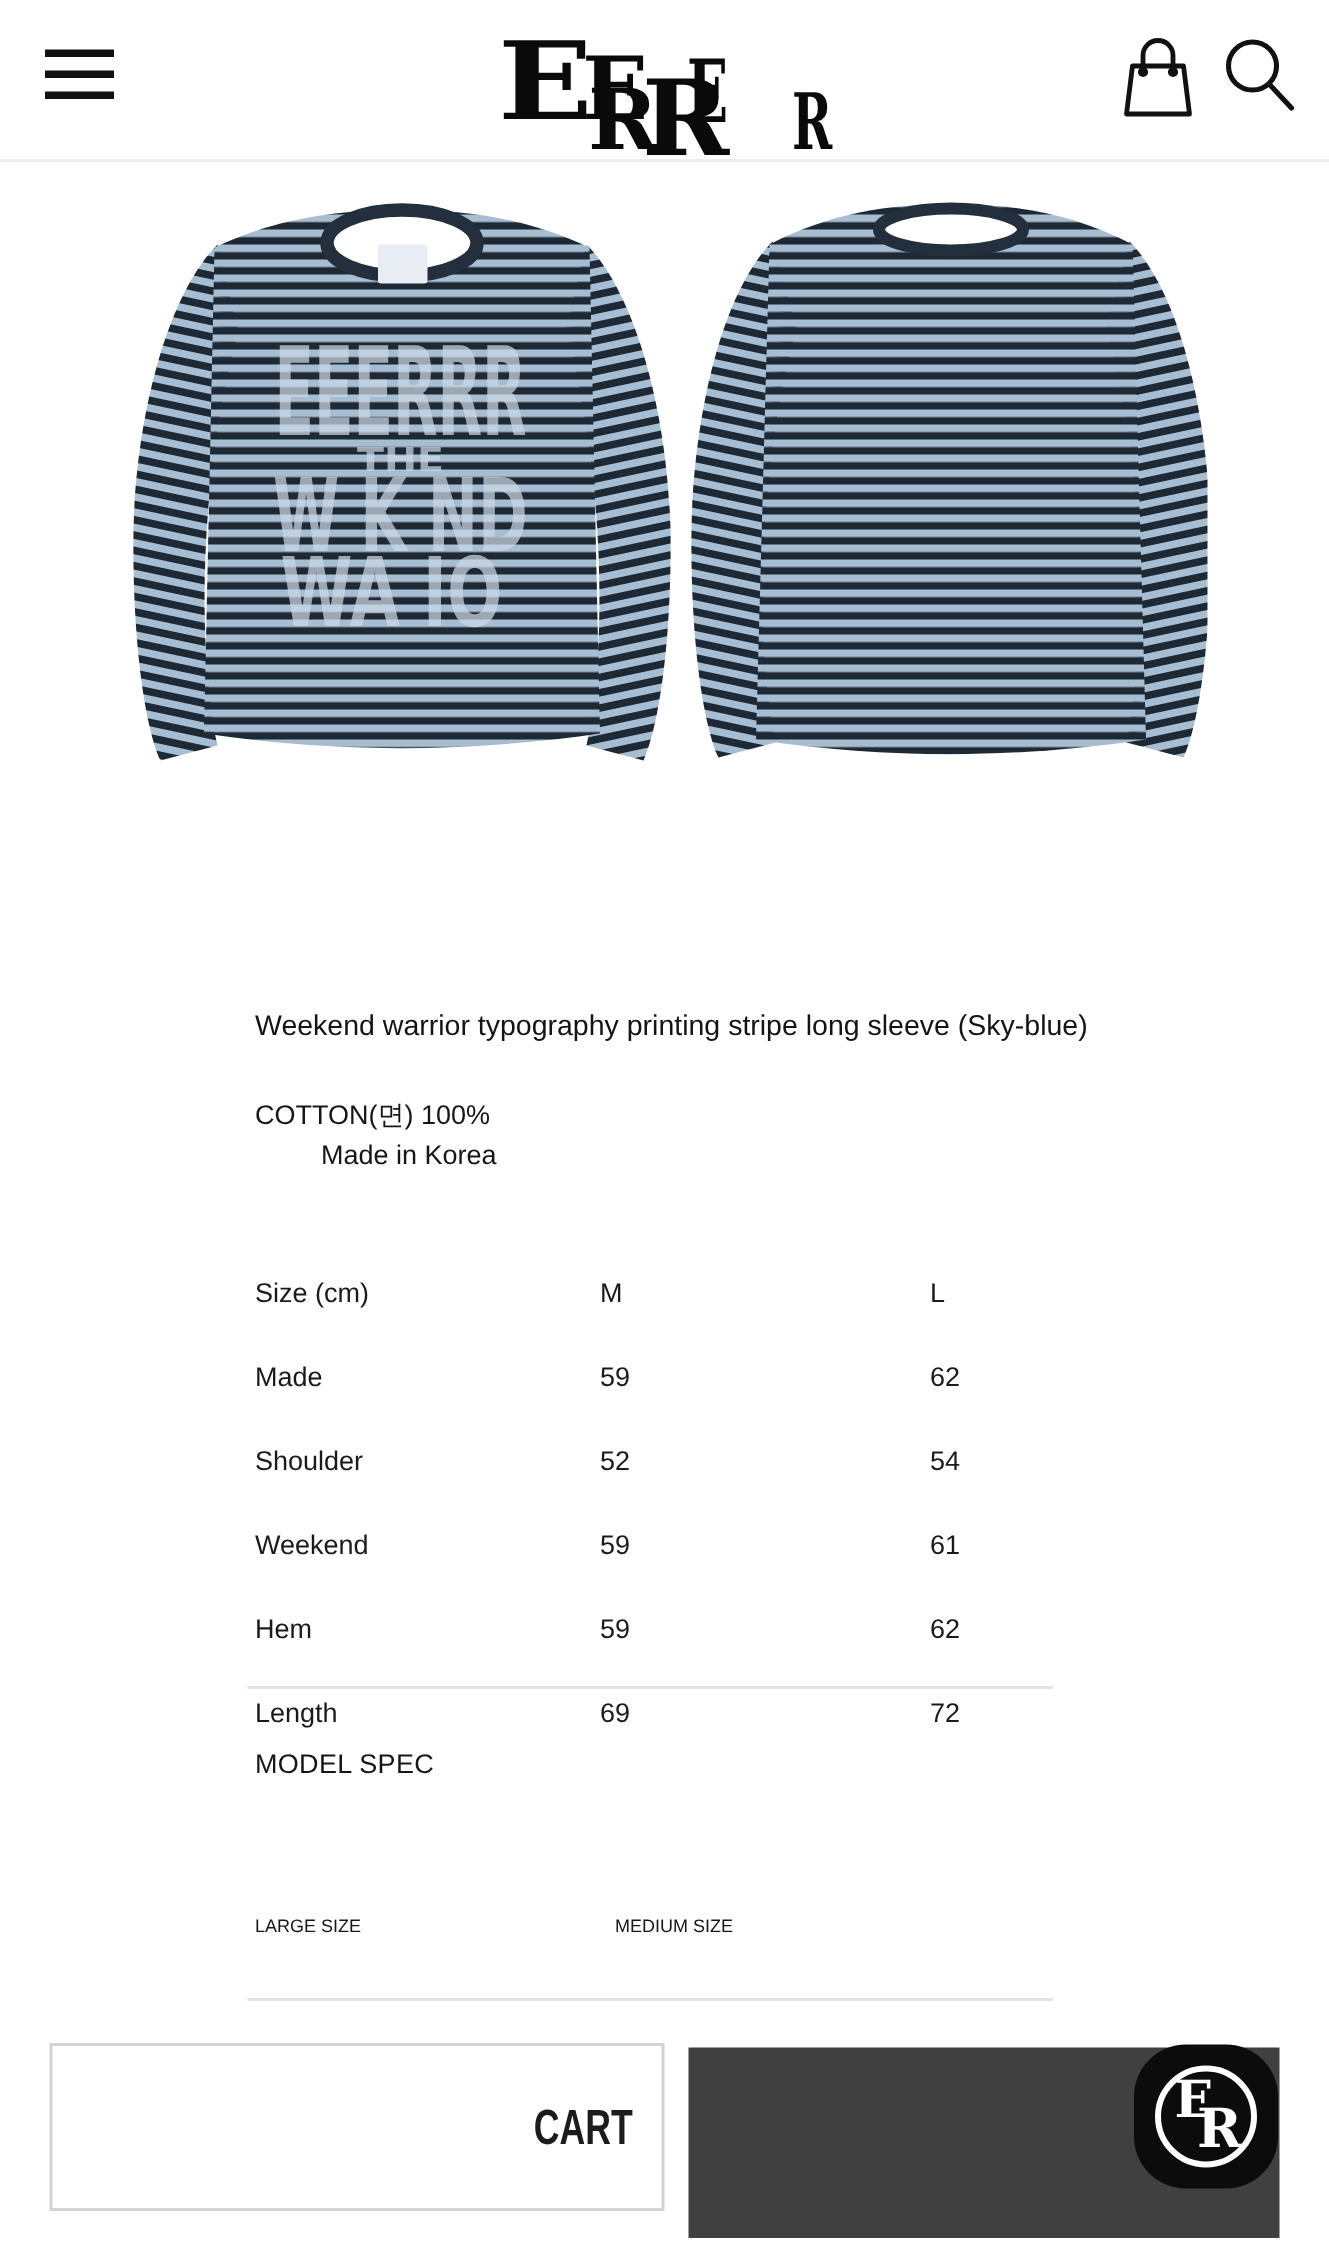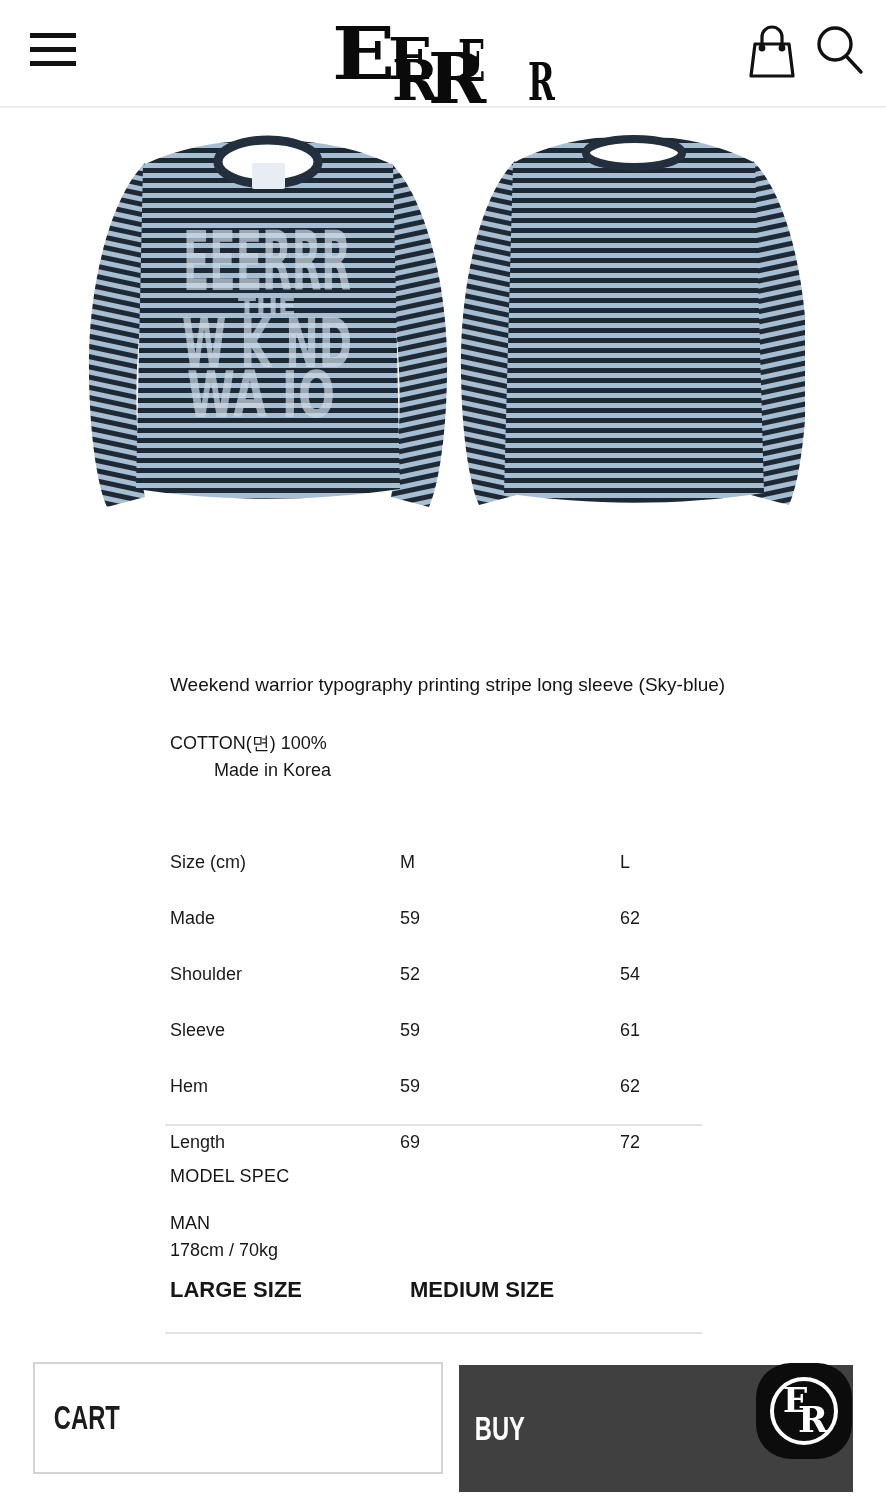--- a/index.html
+++ b/index.html
@@ -34,26 +34,26 @@
 
   .divider{left:165px;width:537px;height:2px;background:#e3e3e3;}
   #divider-1{top:1124px;}
   #divider-2{top:1332px;}
 
   
   .spec-head{left:170px;top:1166px;font-size:18px;letter-spacing:.2px;}
   .spec-col{top:1210px;font-size:18px;line-height:27px;}
   .spec-man{left:170px;}
   .spec-woman{left:410px;}
-  .spec-size{top:1277px;font-size:22px;font-weight:bold;}
+  .spec-size{top:1277px;font-size:12px;}
   .spec-size-man{left:170px;}
   .spec-size-woman{left:410px;}
 
   
-  .btn{display:flex;align-items:center;justify-content:flex-start;cursor:pointer;box-sizing:border-box;}
+  .btn{display:flex;align-items:center;justify-content:flex-end;cursor:pointer;box-sizing:border-box;}
   #cart-btn{left:33px;top:1362px;width:410px;height:112px;background:#fff;border:2px solid #d3d3d3;}
   #buy-btn{left:459px;top:1365px;width:394px;height:127px;background:#404040;border:none;}
   .btn-label{font-size:33px;font-weight:700;letter-spacing:0;transform:scaleX(0.72);color:#1c1c1c;}
   #buy-btn .btn-label{color:#fff;}
   #brand-badge{left:756px;top:1363px;width:96px;height:96px;background:#0c0c0c;border-radius:36%;cursor:pointer;}
   .badge-ring{position:absolute;left:14px;top:14px;width:60px;height:60px;border:4px solid #fff;border-radius:50%;}
   .badge-ring span{position:absolute;color:#fff;font-family:"DejaVu Serif","Liberation Serif",serif;font-weight:700;line-height:1;}
   .badge-e{left:9px;top:2px;font-size:34px;}
   .badge-r{left:24px;top:20px;font-size:36px;}
 </style>
@@ -148,41 +148,37 @@
     <div class="cell">L</div>
 
     <div class="cell">Made</div>
     <div class="cell">59</div>
     <div class="cell">62</div>
 
     <div class="cell">Shoulder</div>
     <div class="cell">52</div>
     <div class="cell">54</div>
 
-    <div class="cell">Sleeve</div>
+    <div class="cell">Weekend</div>
     <div class="cell">59</div>
     <div class="cell">61</div>
 
     <div class="cell">Hem</div>
     <div class="cell">59</div>
     <div class="cell">62</div>
 
     <div class="cell">Length</div>
     <div class="cell">69</div>
     <div class="cell">72</div>
   </div>
 
   <div id="divider-1" class="abs divider"></div>
 
   <div class="abs spec-head">MODEL SPEC</div>
 
-  <div class="abs spec-col spec-man">
-    <div>MAN</div>
-    <div>178cm / 70kg</div>
-  </div>
 
   <div class="abs spec-size spec-size-man">LARGE SIZE</div>
   <div class="abs spec-size spec-size-woman">MEDIUM SIZE</div>
 
   <div id="divider-2" class="abs divider"></div>
 
   <button id="cart-btn" class="abs btn">
     <span class="btn-label">CART</span>
   </button>
 

